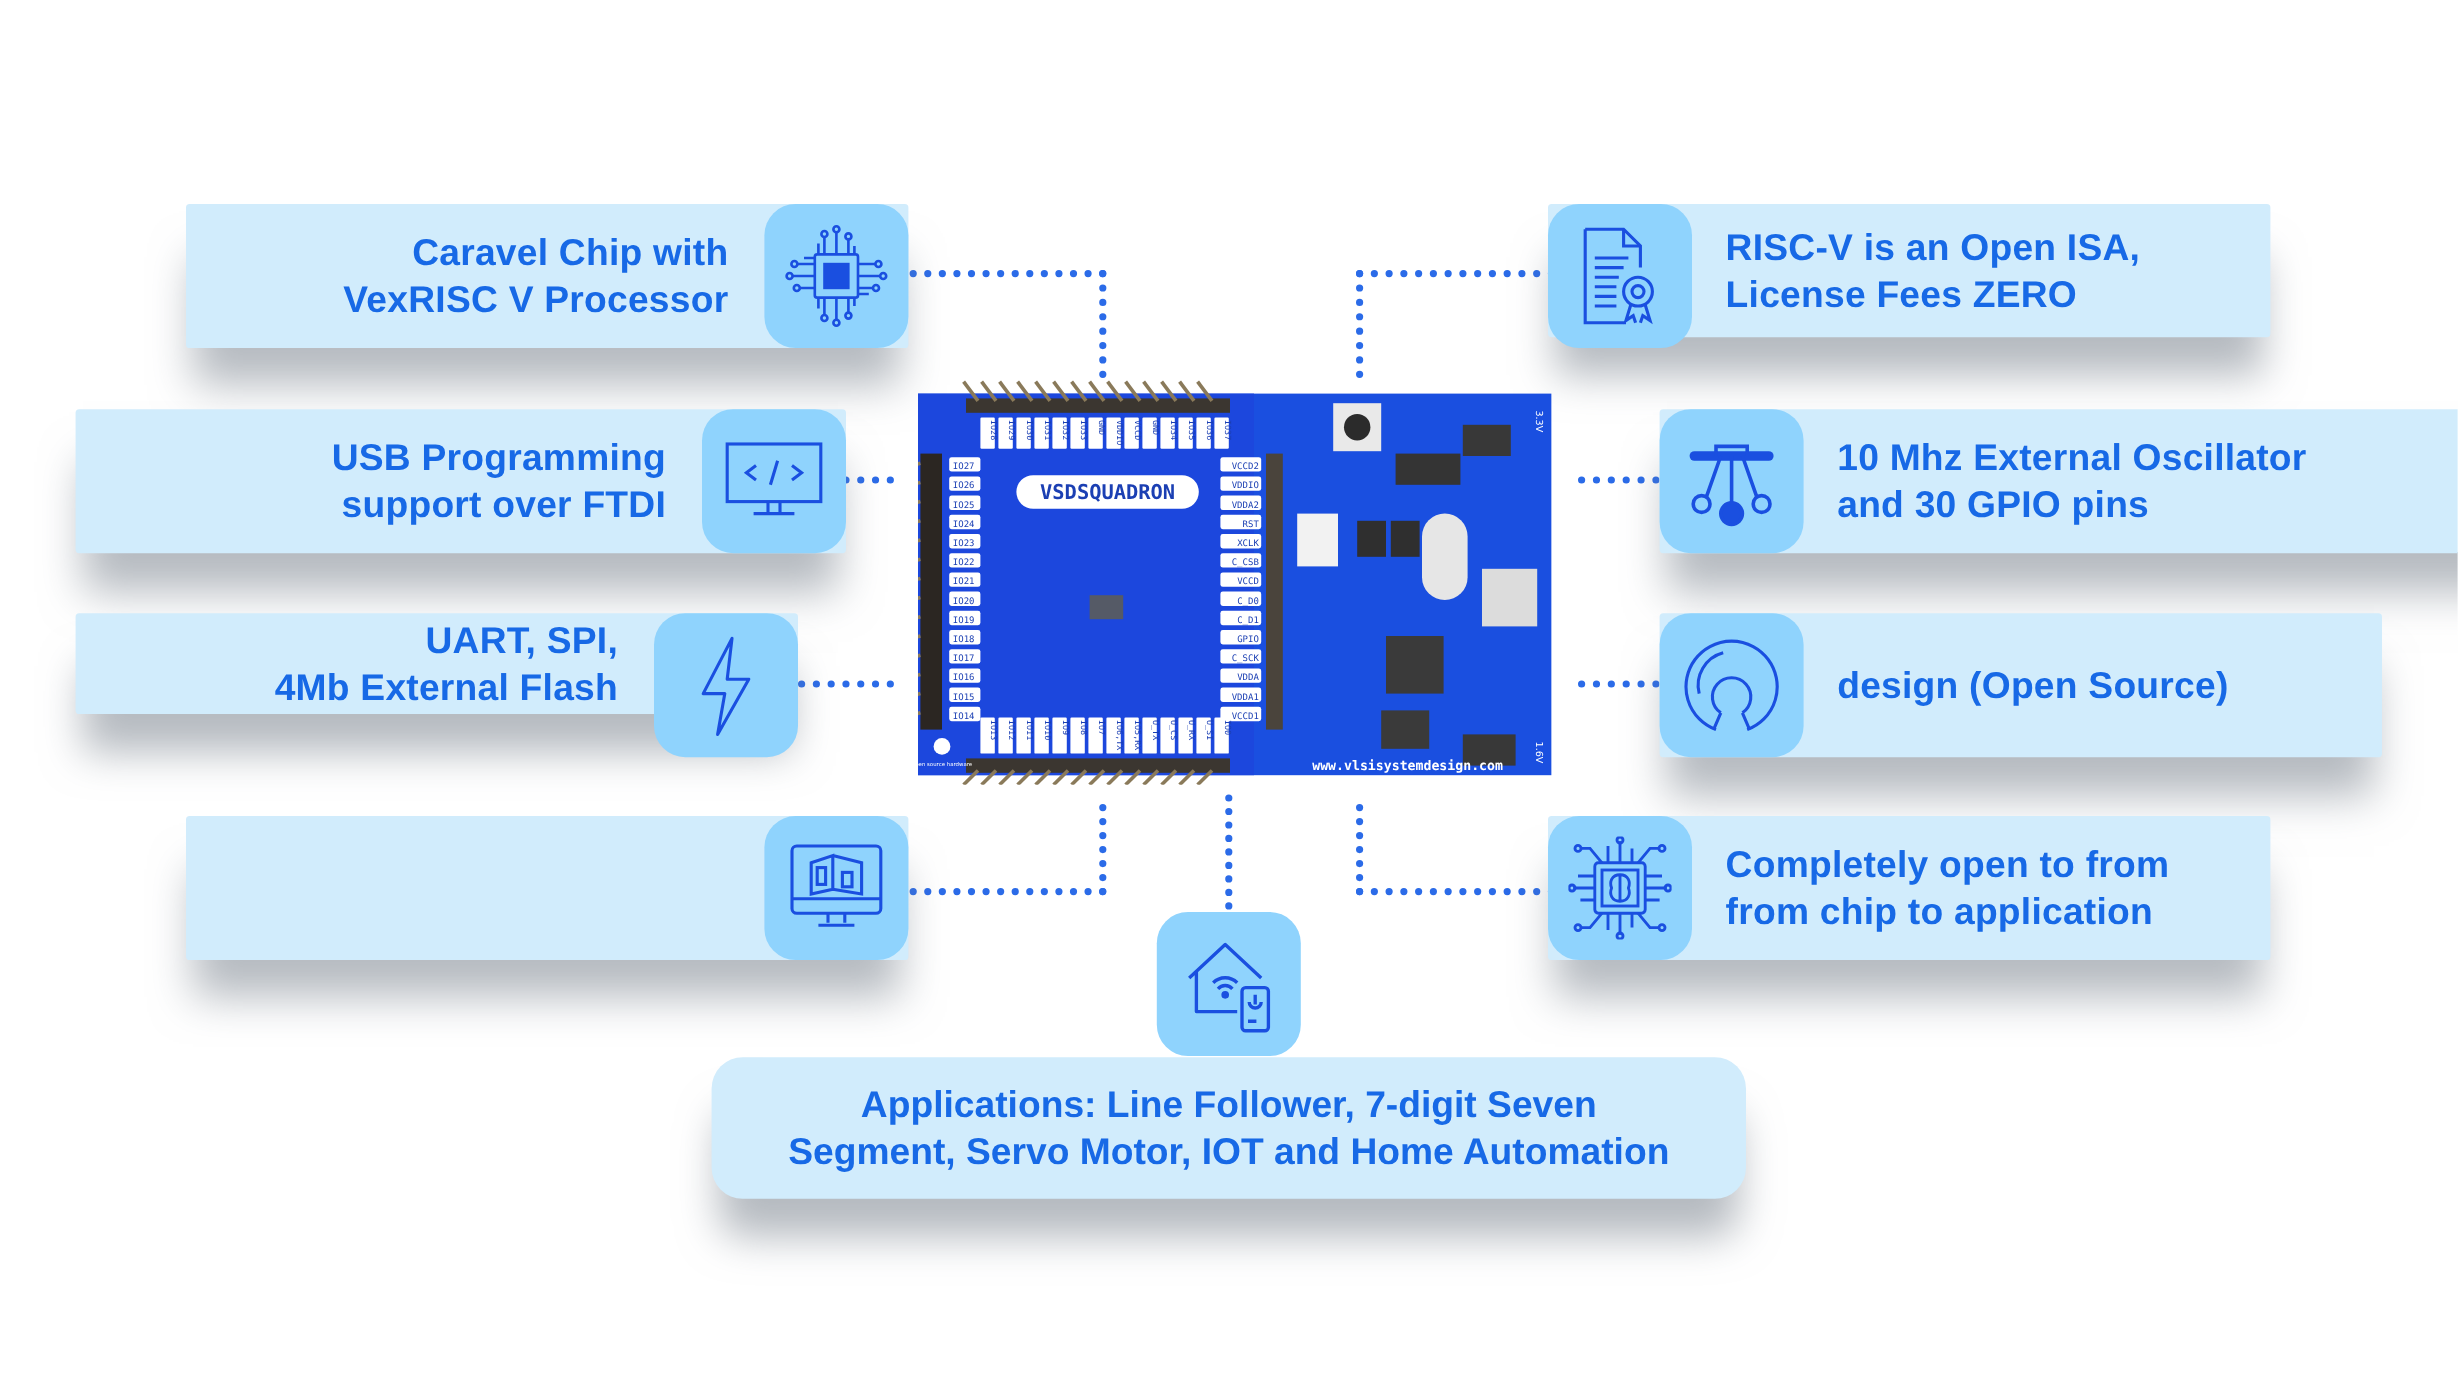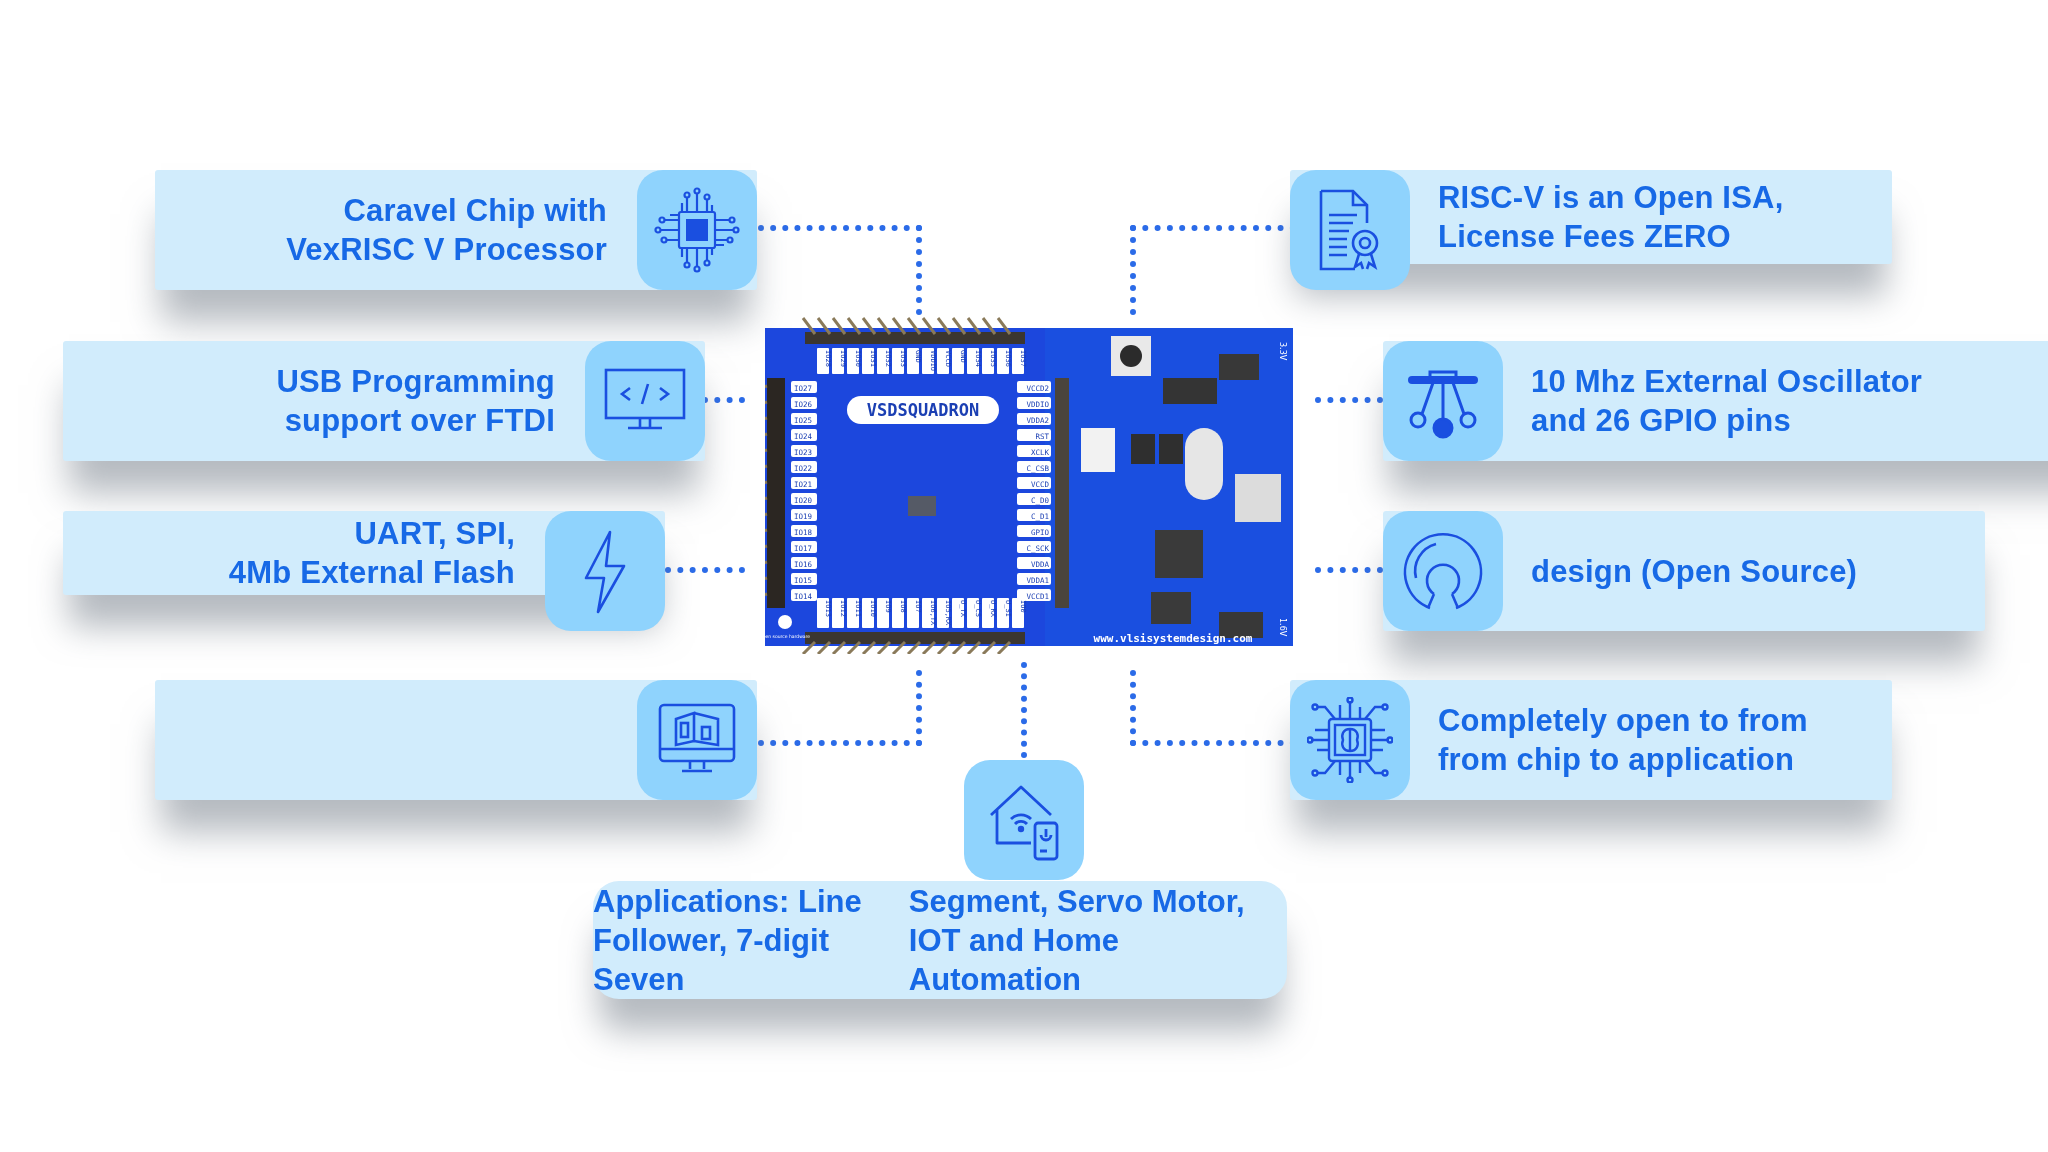--- a/index.html
+++ b/index.html
@@ -12,25 +12,25 @@
                  line-height:39px; letter-spacing:0.2px; }
     .card.left .txt { right:150px; text-align:right; }
     .card.right .txt { left:148px; text-align:left; }
     .iconbox { position:absolute; width:120px; height:120px; background:#8fd3fd;
                border-radius:26px; display:flex; align-items:center; justify-content:center; }
     .card.left .iconbox { right:0; top:0; }
     .card.right .iconbox { left:0; top:0; }
     .iconbox svg { width:86px; height:86px; }
     .dots { position:absolute; border-color:#2b6be8; border-style:dotted; border-width:0; }
     .board { position:absolute; left:765px; top:316px; width:528px; height:338px; }
-    .bottom-card { position:absolute; left:593px; top:881px; width:694px; height:118px;
+    .bottom-card { position:absolute; left:593px; top:881px; width:862px; height:118px;
                    background:#d1ecfc; border-radius:26px;
                    box-shadow: 0 38px 34px -6px rgba(120,130,140,0.55);
-                   display:flex; flex-direction:row; align-items:center; justify-content:center;
-                   color:#1769e6; font-size:31px; font-weight:bold; line-height:39px; }
+                   display:flex; flex-direction:column; align-items:center; justify-content:center;
+                   color:#1769e6; font-size:31px; font-weight:bold; line-height:39px;text-align:center; }
     .bottom-icon { position:absolute; left:964px; top:760px; width:120px; height:120px;
                    background:#8fd3fd; border-radius:26px; display:flex; align-items:center; justify-content:center; }
     .bottom-icon svg { width:86px; height:86px; }
   </style>
 </head>
 <body>
 
 <div class="dots" style="left:758px;top:225px;width:158px;height:84px;border-top-width:6px;border-right-width:6px;"></div>
 <div class="dots" style="left:665px;top:397px;width:80px;border-top-width:6px;"></div>
 <div class="dots" style="left:665px;top:567px;width:80px;border-top-width:6px;"></div>
@@ -98,21 +98,21 @@
     <svg viewBox="0 0 86 86" fill="none" stroke="#1a4fe0" stroke-width="2.6">
       <rect x="6" y="8" width="74" height="56" rx="4"></rect>
       <path d="M6 52H80 M36 64V72 M50 64V72 M28 74H58"></path>
       <path d="M22 22L40 16V44L22 48Z M40 16L64 22V48L40 44"></path>
       <rect x="27" y="26" width="7" height="14"></rect>
         <rect x="48" y="30" width="8" height="12"></rect>
     </svg>
   </div>
 </div>
 
-<div class="card right" style="left:1290px;top:170px;width:602px;height:94px;text-decoration:underline;">
+<div class="card right" style="left:1290px;top:170px;width:602px;height:111px;text-decoration:underline;">
   <div class="iconbox">
     <svg viewBox="0 0 86 86" fill="none" stroke="#1a4fe0" stroke-width="2.6">
       <path d="M14 4H46L60 18V36 M14 4V82H48"></path>
       <path d="M46 4V18H60"></path>
       <path d="M22 28H50 M22 36H46 M22 44H42 M22 52H40 M22 60H40 M22 68H40"></path>
       <circle cx="58" cy="56" r="12"></circle>
         <circle cx="58" cy="56" r="5"></circle>
       <path d="M52 67L48 80L54 76L56 82 M64 67L68 80L62 76L60 82"></path>
     </svg>
   </div>
@@ -128,21 +128,21 @@
       <path d="M12 22H74" stroke-width="8" stroke-linecap="round"></path>
       <path d="M30 22V14H56V22"></path>
       <path d="M43 22V64 M34 22L22 56 M52 22L64 56"></path>
       <circle cx="18" cy="62" r="7"></circle>
         <circle cx="68" cy="62" r="7"></circle>
       <circle cx="43" cy="70" r="9" fill="#1a4fe0"></circle>
     </svg>
   </div>
   <div class="txt">
     <span>10 Mhz External Oscillator</span>
-    <span>and 26 GPIO pins</span>
+    <span>and 30 GPIO pins</span>
   </div>
 </div>
 
 <div class="card right" style="left:1383px;top:511px;width:602px;height:120px;">
   <div class="iconbox">
     <svg viewBox="0 0 86 86" fill="none" stroke="#1a4fe0" stroke-width="2.6">
       <path d="M30 80A38 38 0 1 1 56 80"></path>
       <path d="M16 50A28 28 0 0 1 36 16"></path>
       <path d="M34 66A16 16 0 1 1 52 66 M34 66L28 80 M52 66L58 80"></path>
     </svg>

